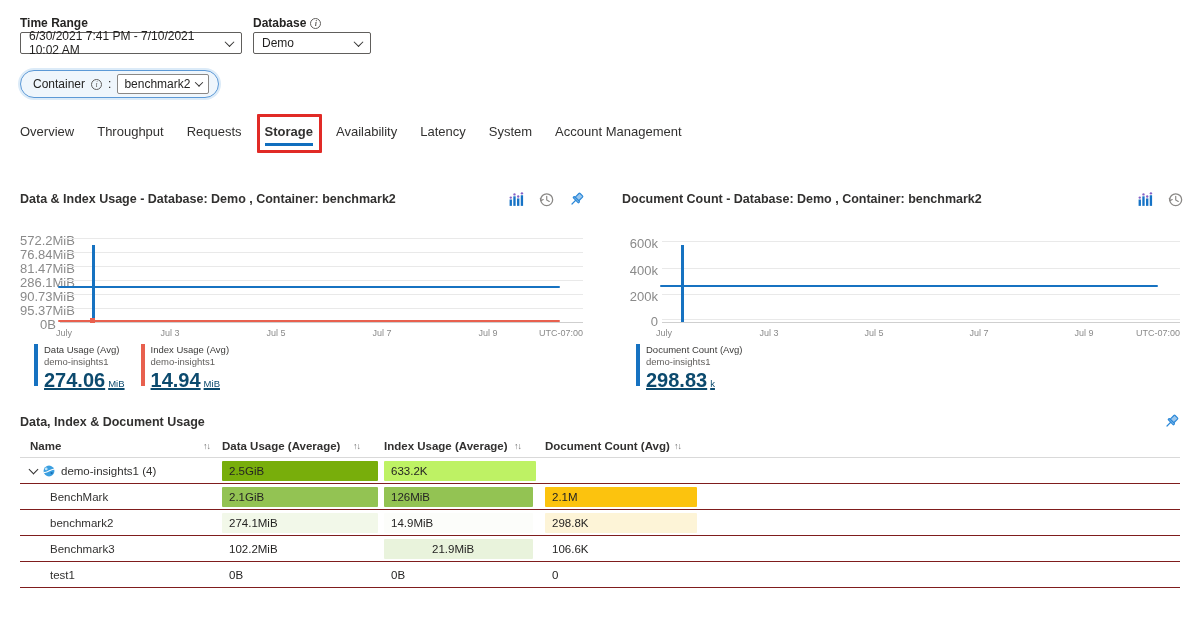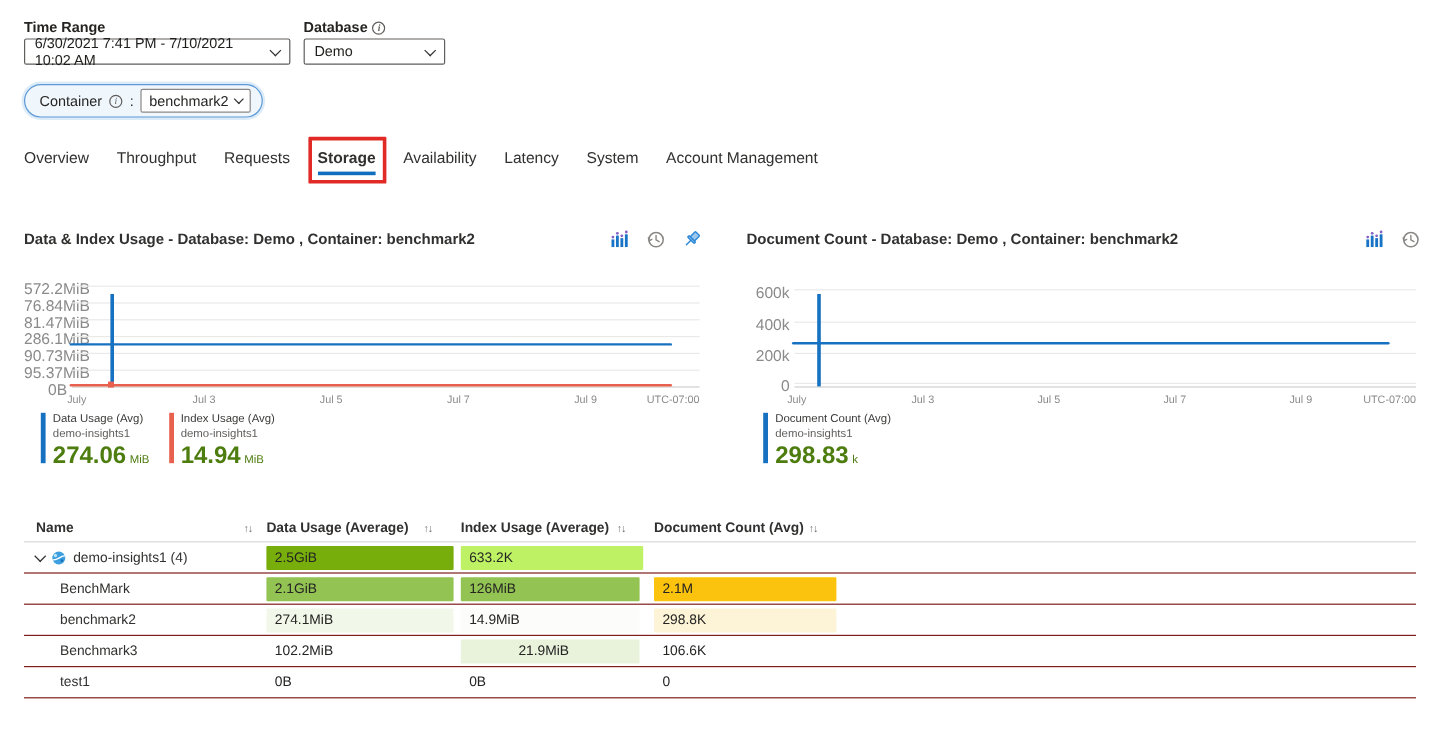--- a/index.html
+++ b/index.html
@@ -45,29 +45,29 @@
   .xtick { position:absolute; font-size:9px; color:#8a8a8a; transform:translateX(-50%); white-space:nowrap; }
   .xtick.tz { transform:none; }
   .hline { position:absolute; height:2px; border-radius:1px; }
   .vspike { position:absolute; width:2.5px; }
   .marker { position:absolute; width:5px; height:5px; }
   .legend-row { display:flex; gap:16px; padding-left:14px; margin-top:4px; }
   .legend { display:flex; gap:6px; cursor:pointer; }
   .legend-bar { width:4px; height:42px; flex:none; }
   .legend-name { font-size:9.5px; color:#3b3a39; line-height:1.3; }
   .legend-scope { font-size:9.5px; color:#605e5c; line-height:1.3; }
-  .legend-value { font-size:20px; font-weight:700; color:#4d7c0f; line-height:1.1; }
+  .legend-value { font-size:20px; font-weight:700; color:#0c4a6e; line-height:1.1;text-decoration:underline; }
   .legend-unit { font-size:9.5px; font-weight:400; margin-left:3px; }
 
   
   .table-section { position:absolute; left:20px; top:413px; width:1160px; }
   .table-top { display:flex; justify-content:space-between; align-items:center; }
   .table-title { font-size:12.5px; font-weight:700; color:#323130; }
   .grid-header, .grid-row { display:grid; grid-template-columns:202px 162px 161px 160px 1fr; align-items:center; }
-  .grid-header { margin-top:15px; height:24px; border-bottom:1px solid #d9d9d9; }
+  .grid-header { margin-top:4px; height:24px; border-bottom:1px solid #d9d9d9; }
   .th { display:flex; justify-content:space-between; align-items:center; font-size:11.5px; font-weight:700;
         color:#323130; padding-right:24px; cursor:pointer; }
   .th.first { padding-left:10px; padding-right:12px; }
   .sort { font-size:9px; color:#737373; letter-spacing:-1px; }
   .grid-row { height:26px; border-bottom:1px solid #7f1d1d; cursor:pointer; }
   .name-cell { display:flex; align-items:center; gap:5px; font-size:11.5px; padding-left:10px; }
   .name-cell.child { padding-left:30px; }
   .exp-chev { width:7px; height:7px; border-right:1.3px solid #323130; border-bottom:1.3px solid #323130;
               transform:rotate(45deg); margin-top:-3px; flex:none; }
   .heat { height:20px; display:flex; align-items:center; padding:0 7px; font-size:11.5px; color:#252423; border-radius:1px; }
@@ -242,20 +242,30 @@
         <span>
           <div class="legend-name">Document Count (Avg)</div>
           <div class="legend-scope">demo-insights1</div>
           <div class="legend-value"><span>298.83</span><span class="legend-unit">k</span></div>
         </span>
       </div>
     </div>
   </div>
 
   <div class="table-section">
+    <div class="table-top">
+      <span class="table-title">Data, Index &amp; Document Usage</span>
+      <svg class="icon-btn" viewBox="0 0 16 16">
+        <g transform="rotate(45 8 8)" fill="#9cc7ed" stroke="#2b88d8" stroke-width="1.1">
+          <rect x="5.6" y="1.6" width="4.8" height="5.8" rx="0.8"></rect>
+          <rect x="4.4" y="7.4" width="7.2" height="1.6" rx="0.5"></rect>
+          <path d="M8 9v5" fill="none" stroke-linecap="round"></path>
+        </g>
+      </svg>
+    </div>
 
     <div class="grid-header">
       <div class="th first">
         <span>Name</span>
         <span class="sort">↑↓</span>
       </div>
       <div class="th">
         <span>Data Usage (Average)</span>
         <span class="sort">↑↓</span>
       </div>

